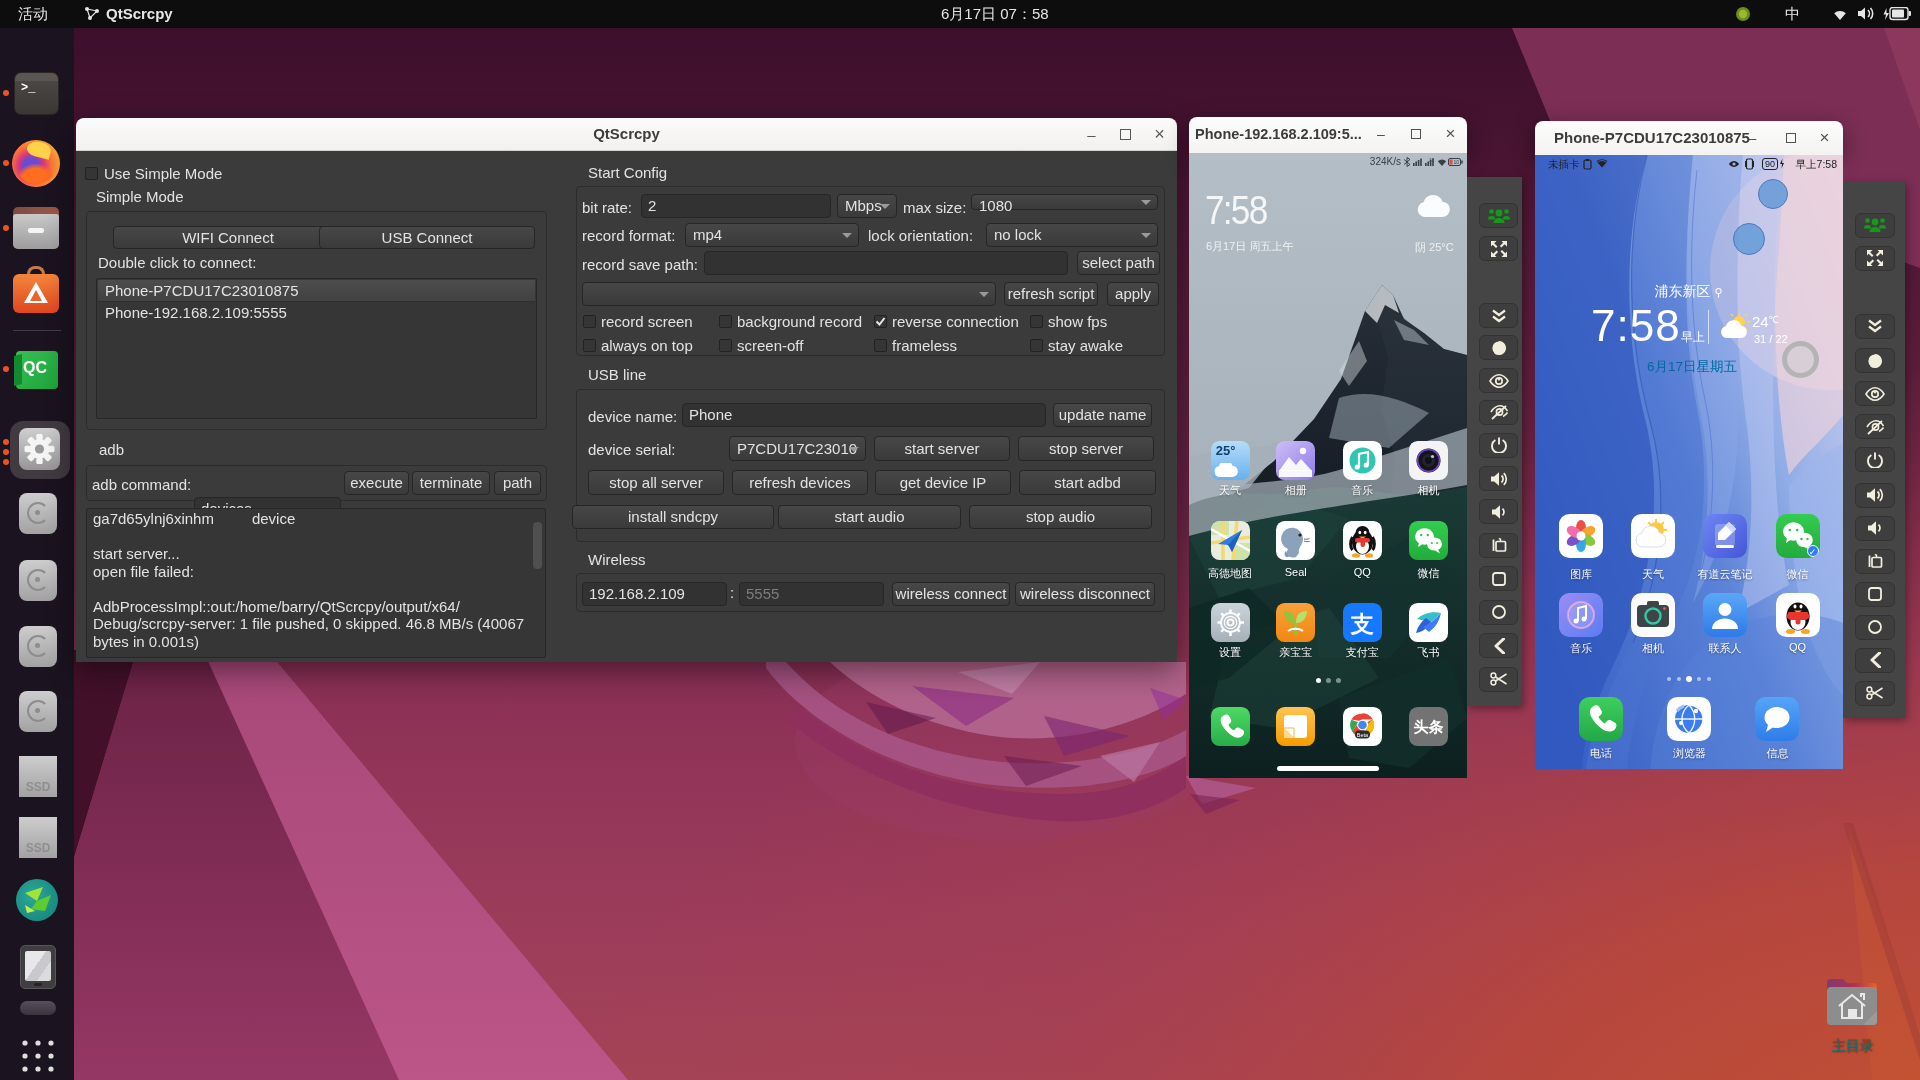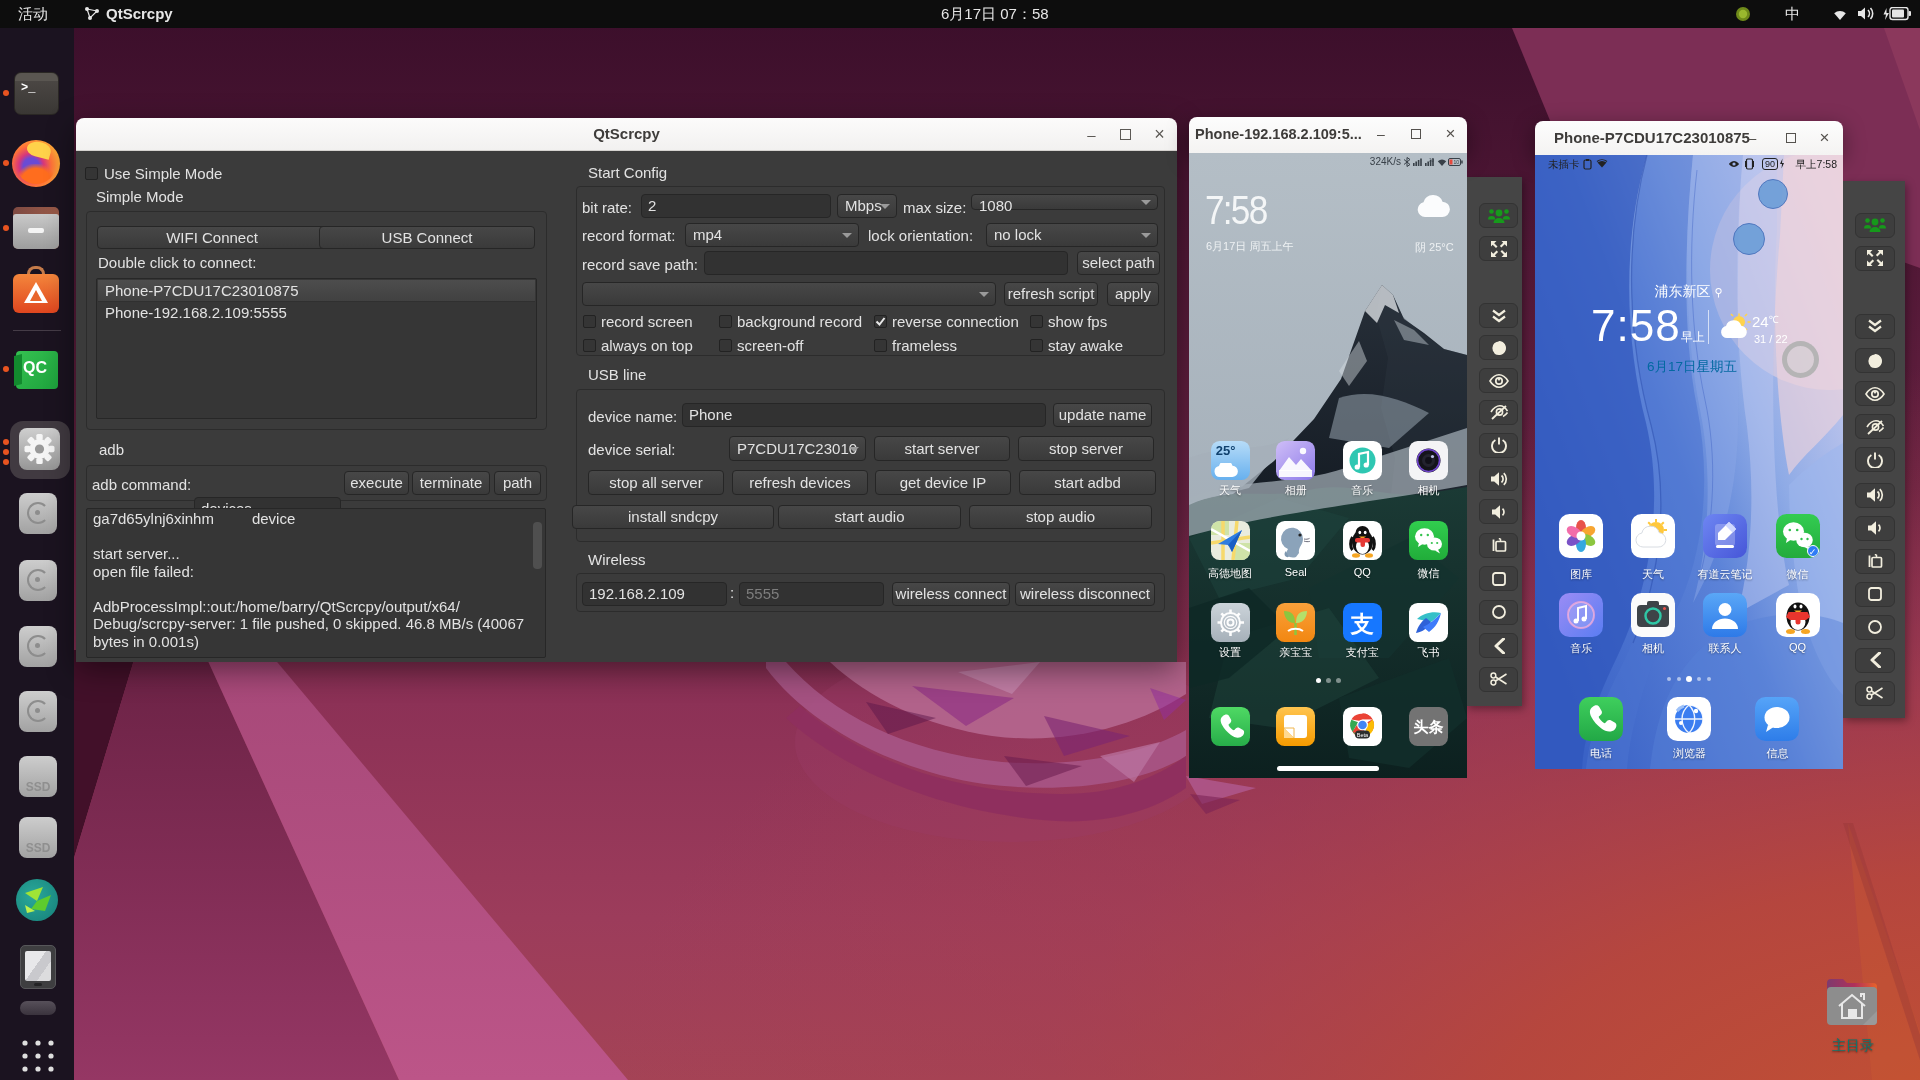--- a/index.html
+++ b/index.html
@@ -30,21 +30,21 @@
 .ptb .tt{position:absolute;left:14px;top:8px;font-weight:bold;font-size:15px;color:#3e3c3a;white-space:nowrap;}
 .pwbtn{position:absolute;top:0;width:30px;height:34px;color:#55524e;font-size:14px;text-align:center;line-height:34px;}
 .toolbar{position:absolute;background:#454545;box-shadow:2px 3px 8px rgba(0,0,0,.35);}
 .tbtn{position:absolute;left:13px;width:39px;height:25px;background:#3e3e3e;border:1px solid #333;border-radius:6px;}
 .tbtn svg{position:absolute;left:50%;top:50%;transform:translate(-50%,-50%);}
 .applbl{position:absolute;color:#fff;font-size:11px;text-align:center;white-space:nowrap;text-shadow:0 1px 2px rgba(0,0,0,.45);}
 .icon{position:absolute;border-radius:22%;overflow:hidden;}
 .dki{left:19px;width:38px;height:41px;background:linear-gradient(#cdcdcd,#a2a2a2);border-radius:8px;}
 .dki::after{content:"";position:absolute;left:8px;top:9px;width:18px;height:18px;border:2.5px solid #8d8d8d;border-radius:50%;border-right-color:transparent;}
 .dki::before{content:"";position:absolute;left:15.5px;top:16.5px;width:5px;height:5px;background:#8d8d8d;border-radius:50%;z-index:1;}
-.dks{left:19px;width:38px;height:41px;background:linear-gradient(#cdcdcd,#a2a2a2);border-radius:8px;color:#8f8f8f;font-weight:bold;font-size:12px;text-align:center;line-height:62px;}
+.dks{left:19px;width:38px;height:41px;background:linear-gradient(#cdcdcd,#a2a2a2);border-radius:0;color:#8f8f8f;font-weight:bold;font-size:12px;text-align:center;line-height:62px;}
 </style>
 </head>
 <body>
 
 <svg id="wall" class="abs" style="left:0;top:0" width="1920" height="1080" viewBox="0 0 1920 1080">
 <defs>
 <linearGradient id="wbase" x1="0" y1="0" x2="0" y2="1">
 <stop offset="0" stop-color="#3a0e2a"></stop>
         <stop offset=".45" stop-color="#662141"></stop>
 <stop offset=".65" stop-color="#8c3156"></stop>
@@ -232,21 +232,21 @@
 </div>
 <div class="body"></div>
 </div>
 
 <div id="mwc">
 
 <div class="qcb" style="left:85px;top:167px"></div>
 <div class="qlbl" style="left:104px;top:165px">Use Simple Mode</div>
 <div class="qlbl" style="left:96px;top:188px">Simple Mode</div>
 <div class="qgrp" style="left:86px;top:211px;width:461px;height:219px"></div>
-<div class="qbtn" style="left:97px;top:226px;width:230px;height:23px;line-height:21px">WIFI Connect</div>
+<div class="qbtn" style="left:113px;top:226px;width:230px;height:23px;line-height:21px">WIFI Connect</div>
 <div class="qbtn" style="left:319px;top:226px;width:216px;height:23px;line-height:21px">USB Connect</div>
 <div class="qlbl" style="left:98px;top:254px">Double click to connect:</div>
 <div class="abs" style="left:96px;top:278px;width:441px;height:141px;background:#363636;border:1px solid #272727;border-radius:2px">
 <div style="position:absolute;left:1px;top:1px;width:437px;height:22px;background:linear-gradient(#4d4d4d,#414141);border-bottom:1px solid #303030"></div>
 <div class="qlbl" style="left:8px;top:3px">Phone-P7CDU17C23010875</div>
 <div class="qlbl" style="left:8px;top:25px">Phone-192.168.2.109:5555</div>
 </div>
 <div class="qlbl" style="left:99px;top:441px">adb</div>
 <div class="qgrp" style="left:86px;top:465px;width:461px;height:36px"></div>
 <div class="qlbl" style="left:92px;top:476px">adb command:</div>

